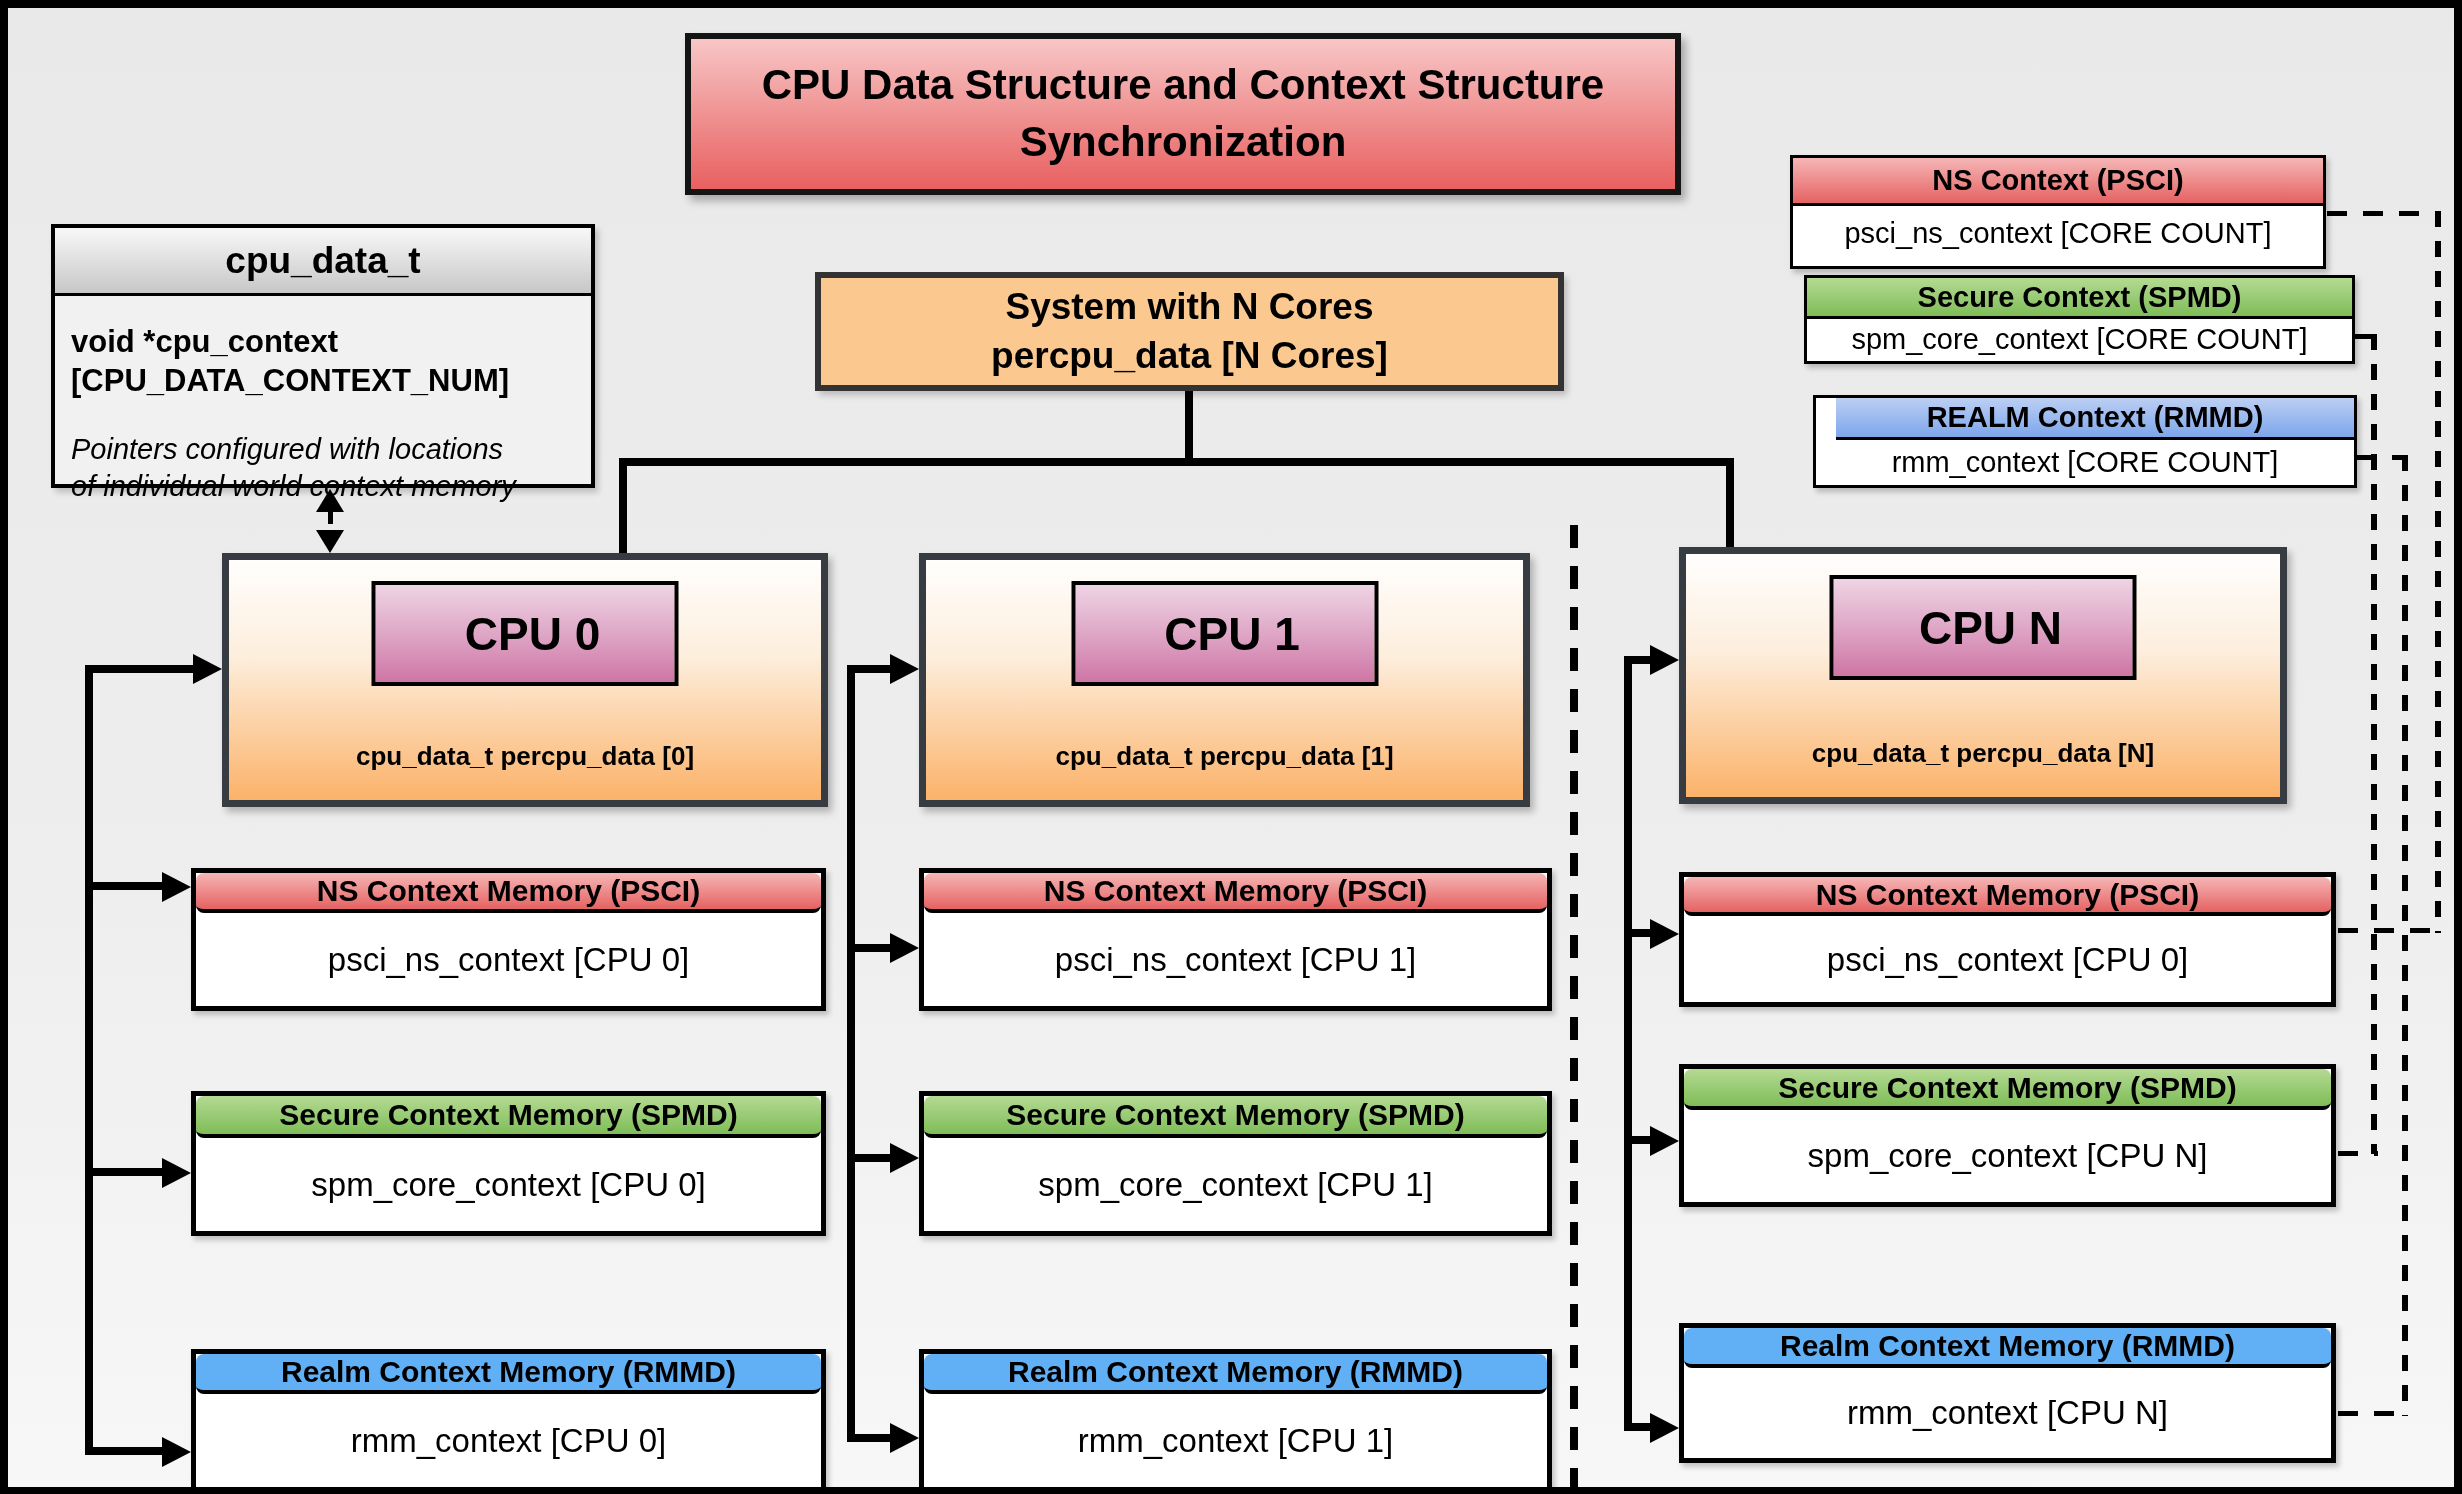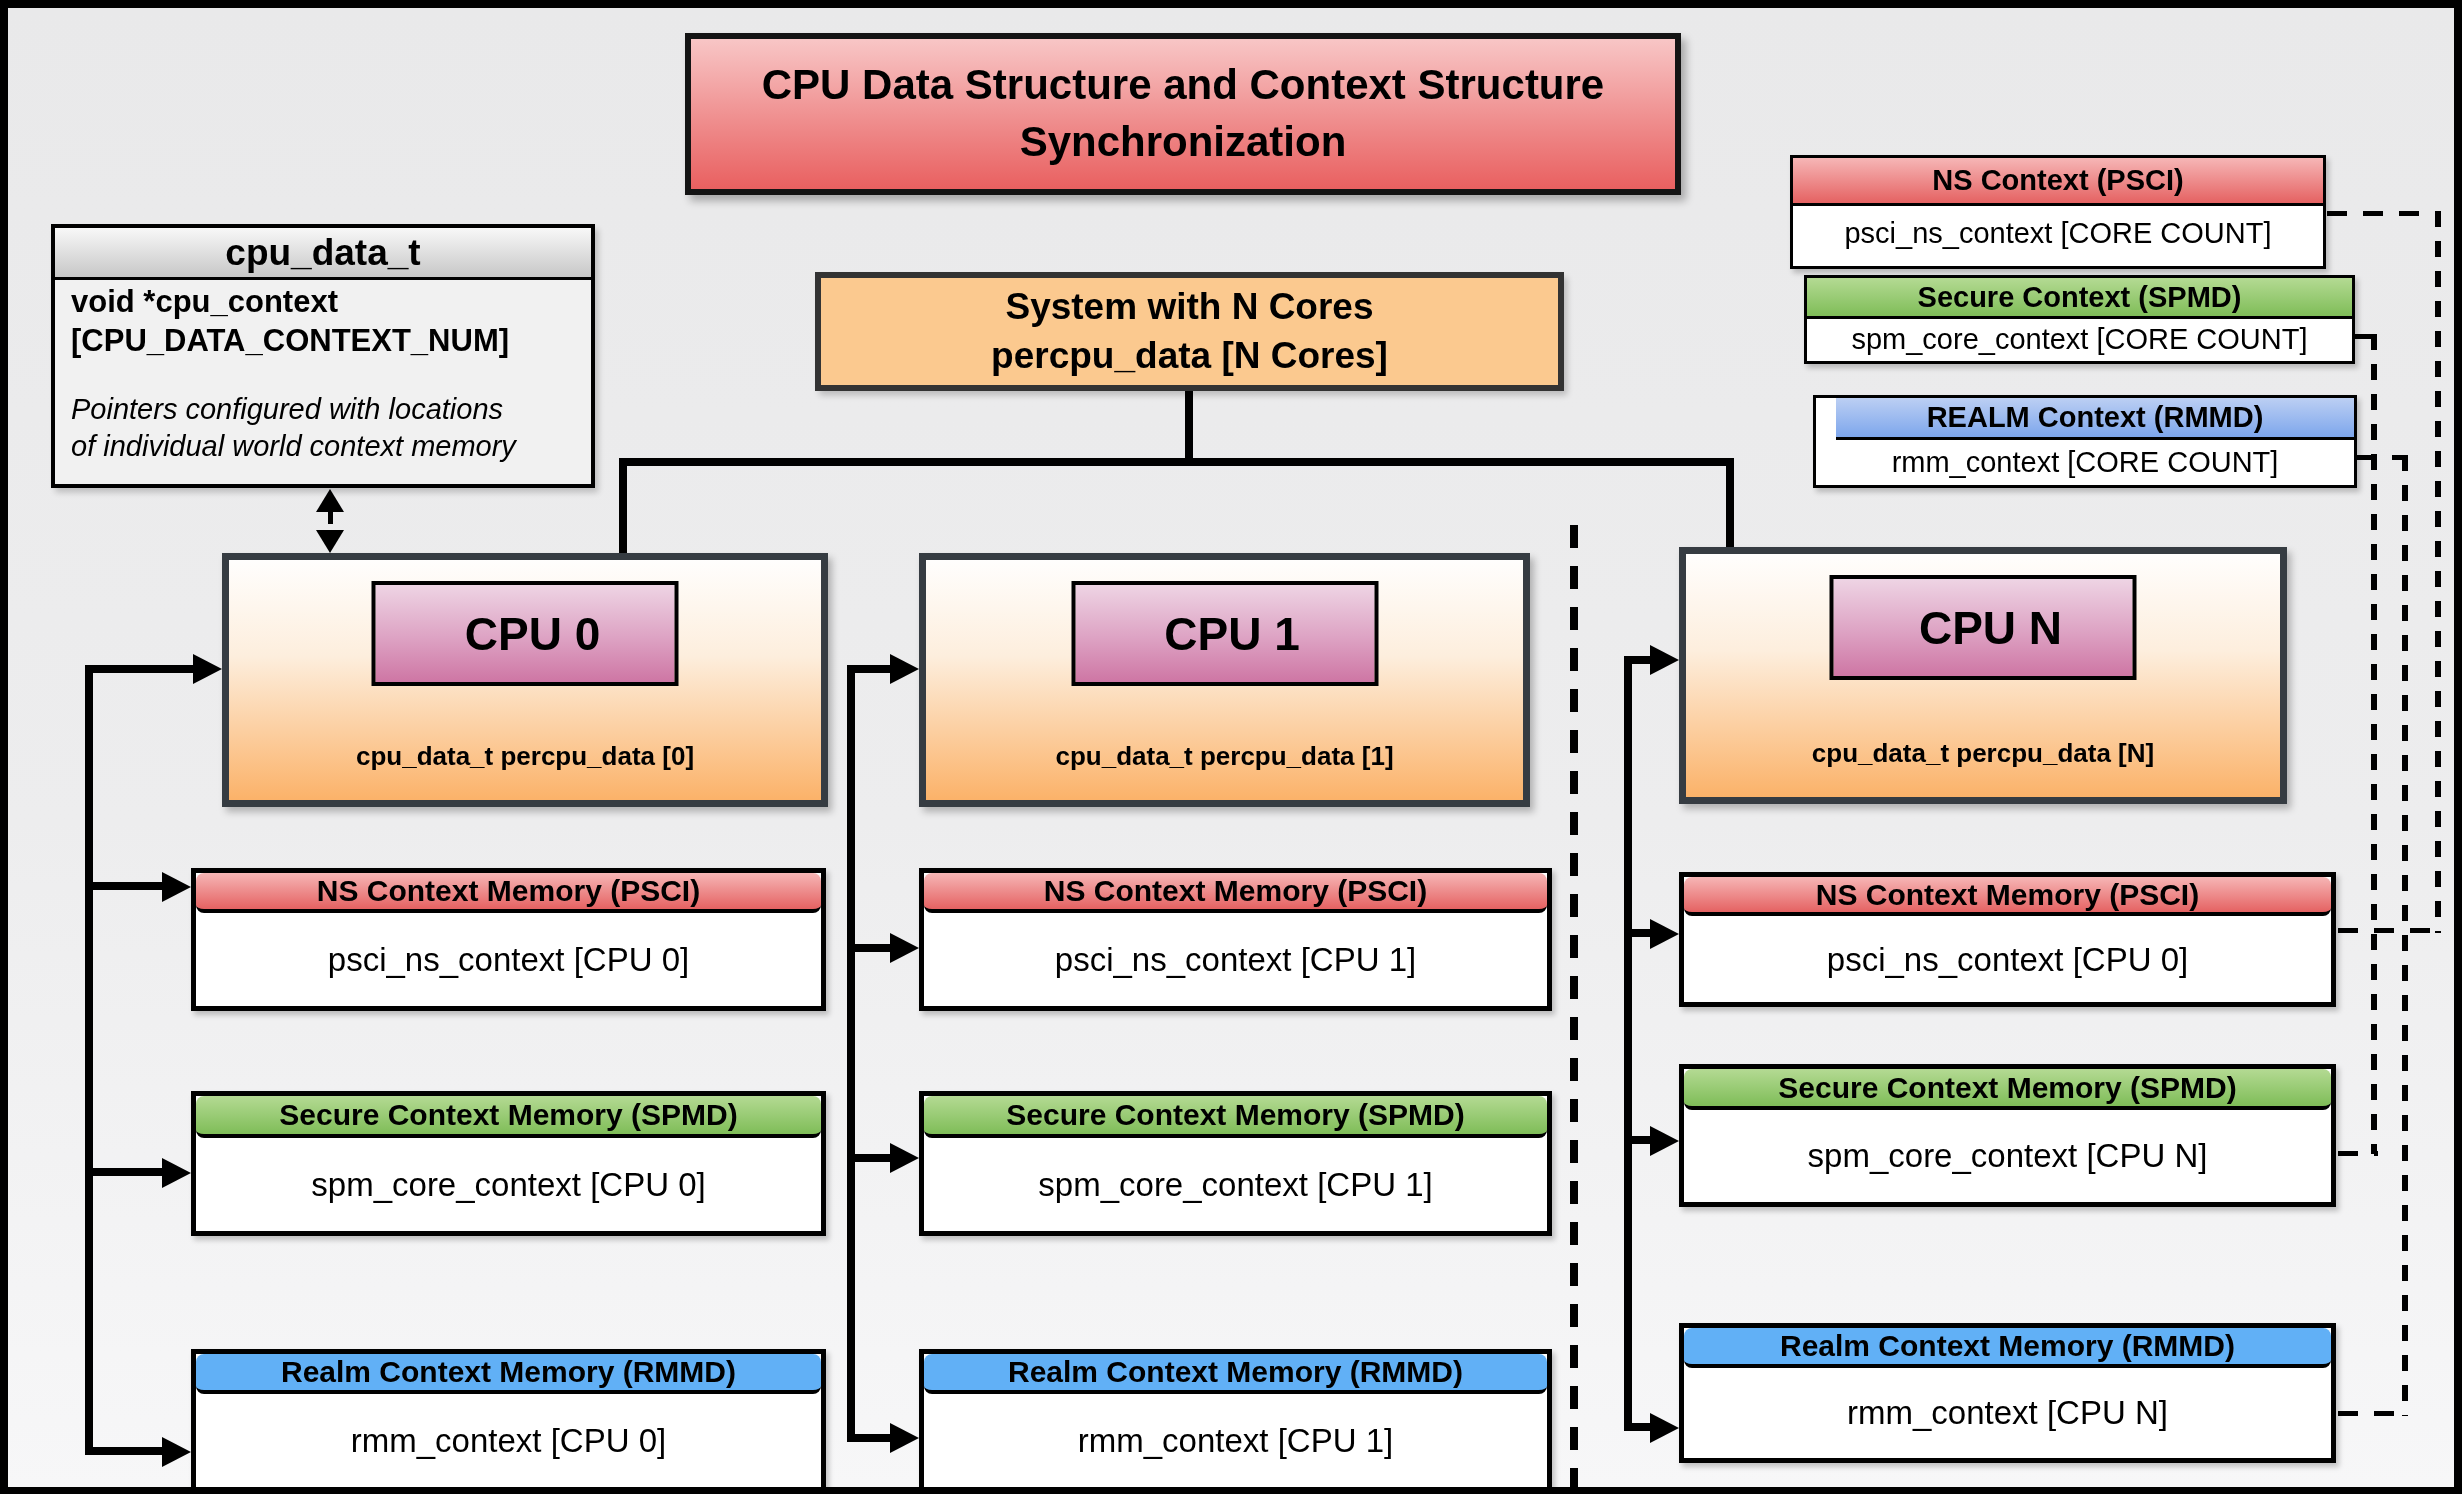--- a/index.html
+++ b/index.html
@@ -17,26 +17,26 @@
     background:linear-gradient(180deg,#f8c6c6 0%, #ef8d8d 55%, #e96060 100%);
     border:6.2px solid #141414; box-shadow:5.3px 6.2px 8px rgba(0,0,0,.28);
     display:flex; flex-direction:column; align-items:center; justify-content:center;
     font-weight:bold; font-size:42px; line-height:1.35; color:#000; text-align:center;
   }
   .cpudt {
     left:43px; top:216px; width:544px; height:264px;
     border:4.5px solid #000; background:#f1f1f1; box-shadow:3.6px 4.5px 6.2px rgba(0,0,0,.2);
   }
   .cpudt-hdr {
-    height:52px; border-bottom:3.6px solid #000;
+    height:68px; border-bottom:3.6px solid #000;
     background:linear-gradient(180deg,#f8f8f8 0%, #c7c7c7 100%);
     display:flex; align-items:center; justify-content:center;
     font-weight:bold; font-size:37px;
   }
-  .cpudt-body { padding:3px 16px; }
+  .cpudt-body { padding:3px 16px;margin-top:24px; }
   .cpudt-field { font-weight:bold; font-size:31px; line-height:1.25; }
   .cpudt-note { font-style:italic; font-size:29px; line-height:1.3; margin-top:30px; }
 
   .sysbox {
     left:807px; top:264px; width:749px; height:119px;
     background:#fbc98f; border:6.2px solid #333;
     display:flex; flex-direction:column; align-items:center; justify-content:center;
     font-weight:bold; font-size:37px; line-height:1.3; text-align:center;
     box-shadow:3.6px 4.5px 6.2px rgba(0,0,0,.2);
   }

